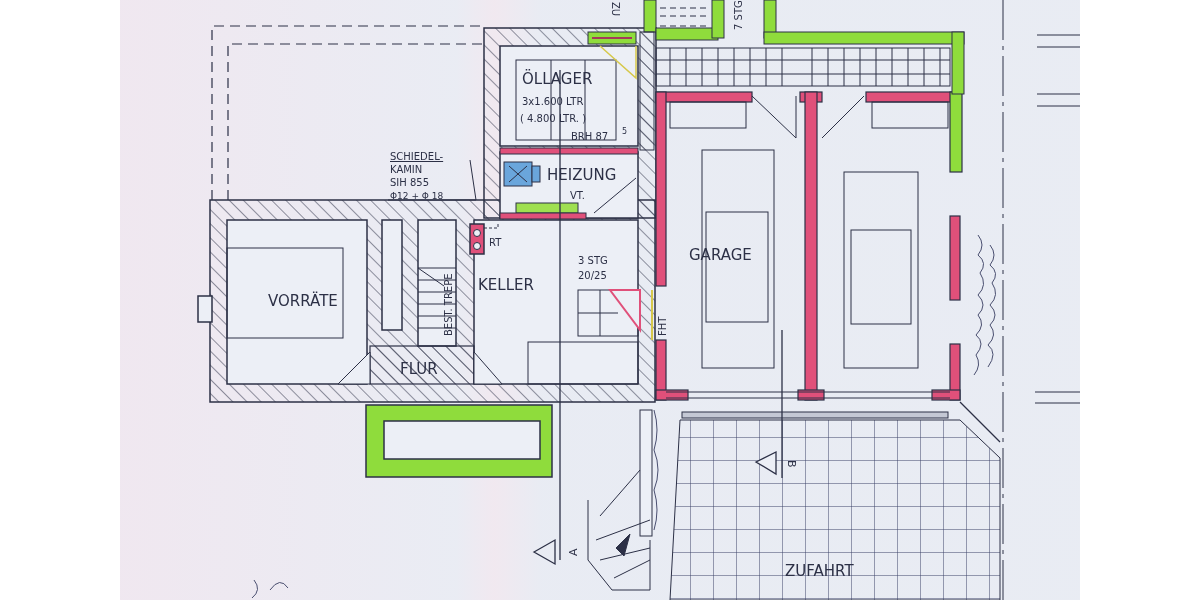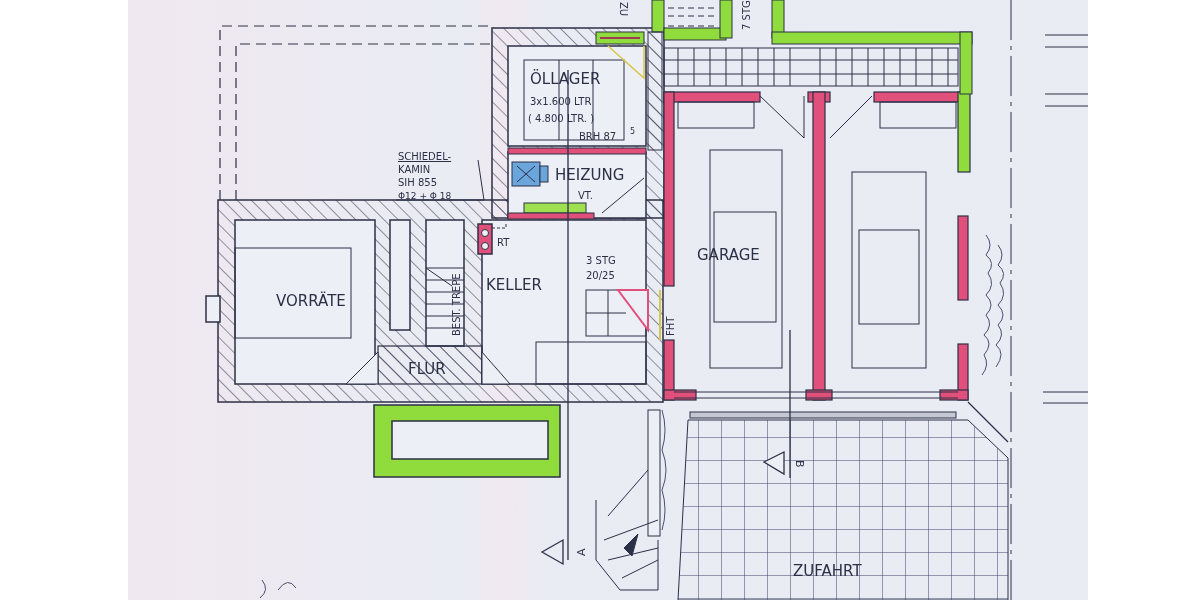--- a/index.html
+++ b/index.html
@@ -1,17 +1,17 @@
 <!DOCTYPE html>
 <html><head>
 <meta charset="utf-8">
 <style>
   html,body{margin:0;padding:0;background:#ffffff;}
   body{width:1200px;height:600px;overflow:hidden;position:relative;font-family:"DejaVu Sans",sans-serif;}
-  #sheet{position:absolute;left:128px;top:0;width:960px;height:600px;background:#e9ecf3;overflow:hidden;}
+  #sheet{position:absolute;left:120px;top:0;width:960px;height:600px;background:#e9ecf3;overflow:hidden;}
   #sheet .tint{position:absolute;inset:0;background:linear-gradient(90deg,rgba(248,226,236,.45) 0%,rgba(236,236,246,.2) 35%,rgba(250,228,236,.45) 39%,rgba(230,234,244,.2) 44%,rgba(230,234,244,.1) 100%);}
   svg{position:absolute;left:0;top:0;}
   .lbl{font-family:"DejaVu Sans",sans-serif;fill:#2c3046;}
 </style>
 </head>
 <body>
 
 <div id="sheet">
   <div class="tint"></div>
 

